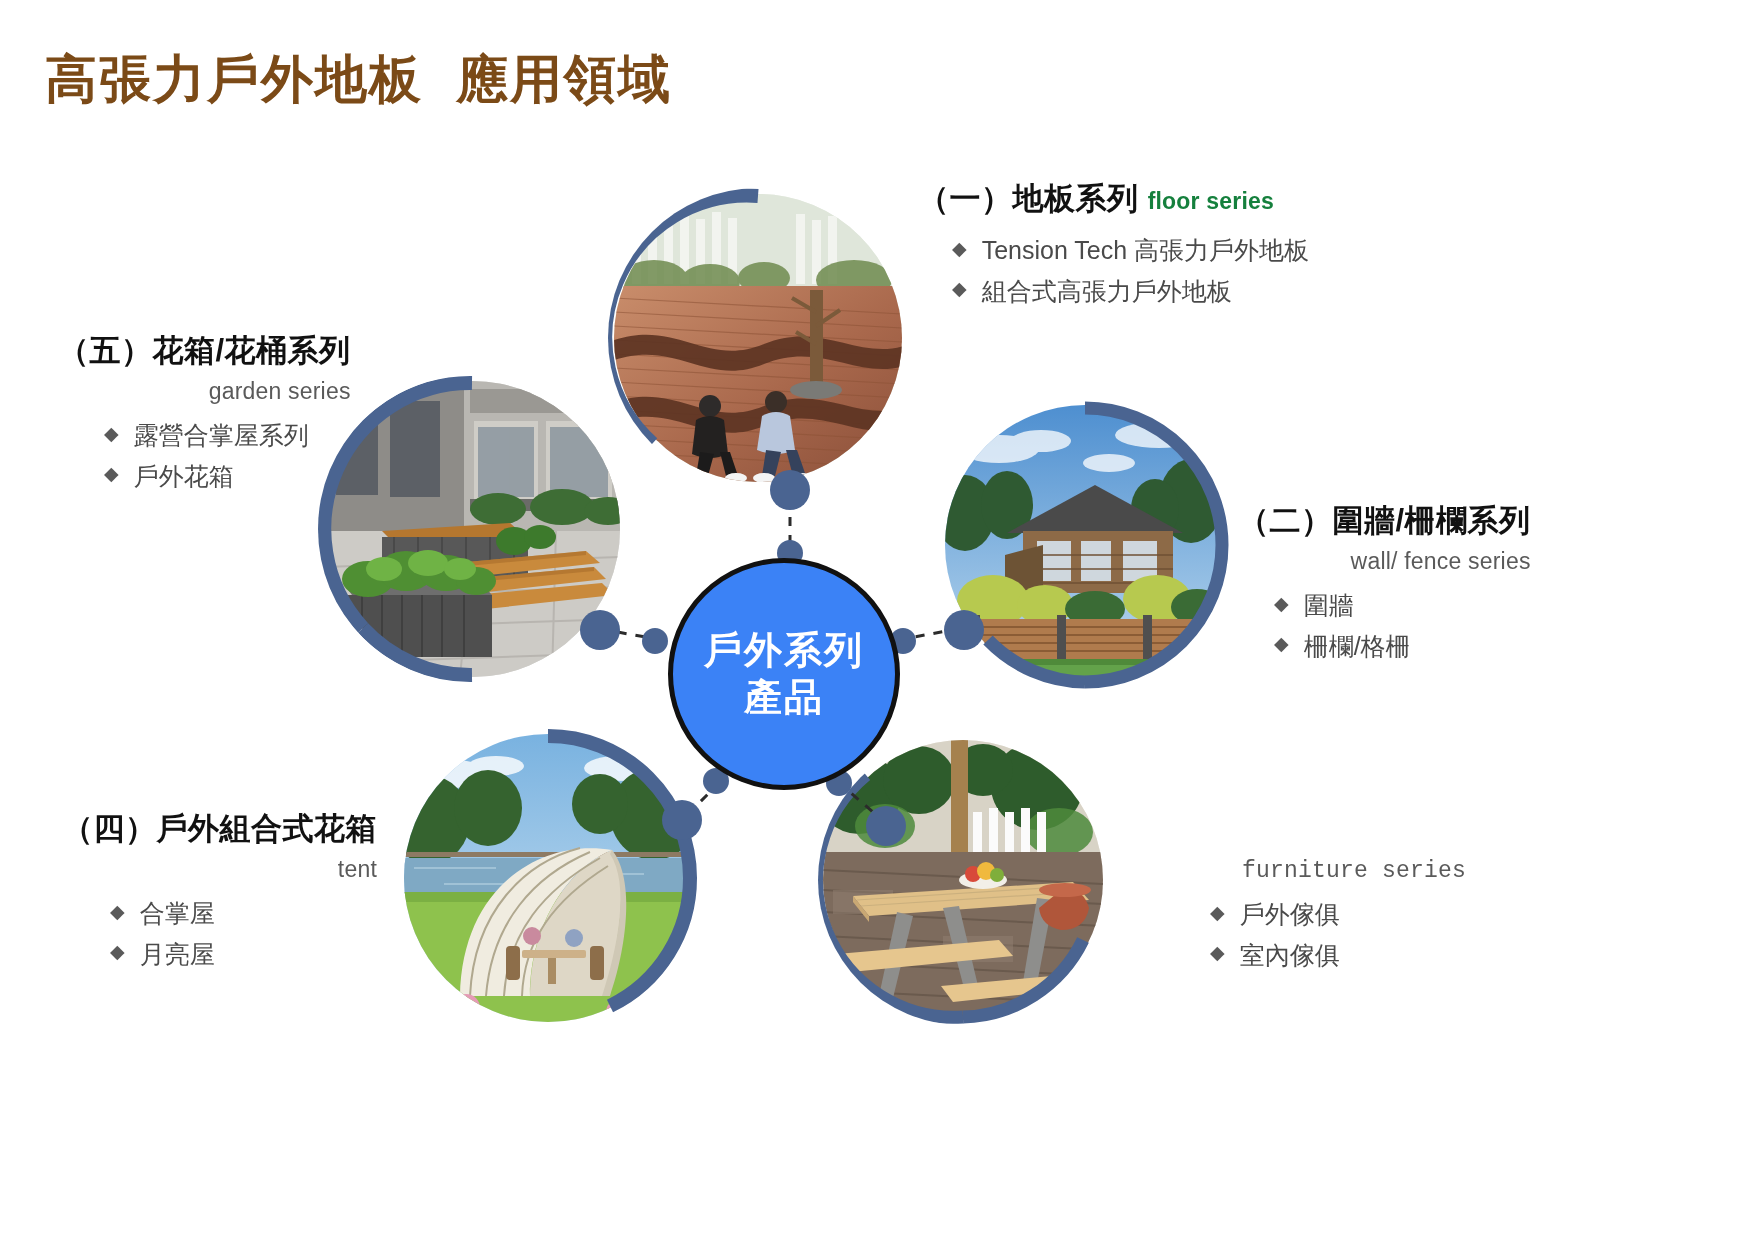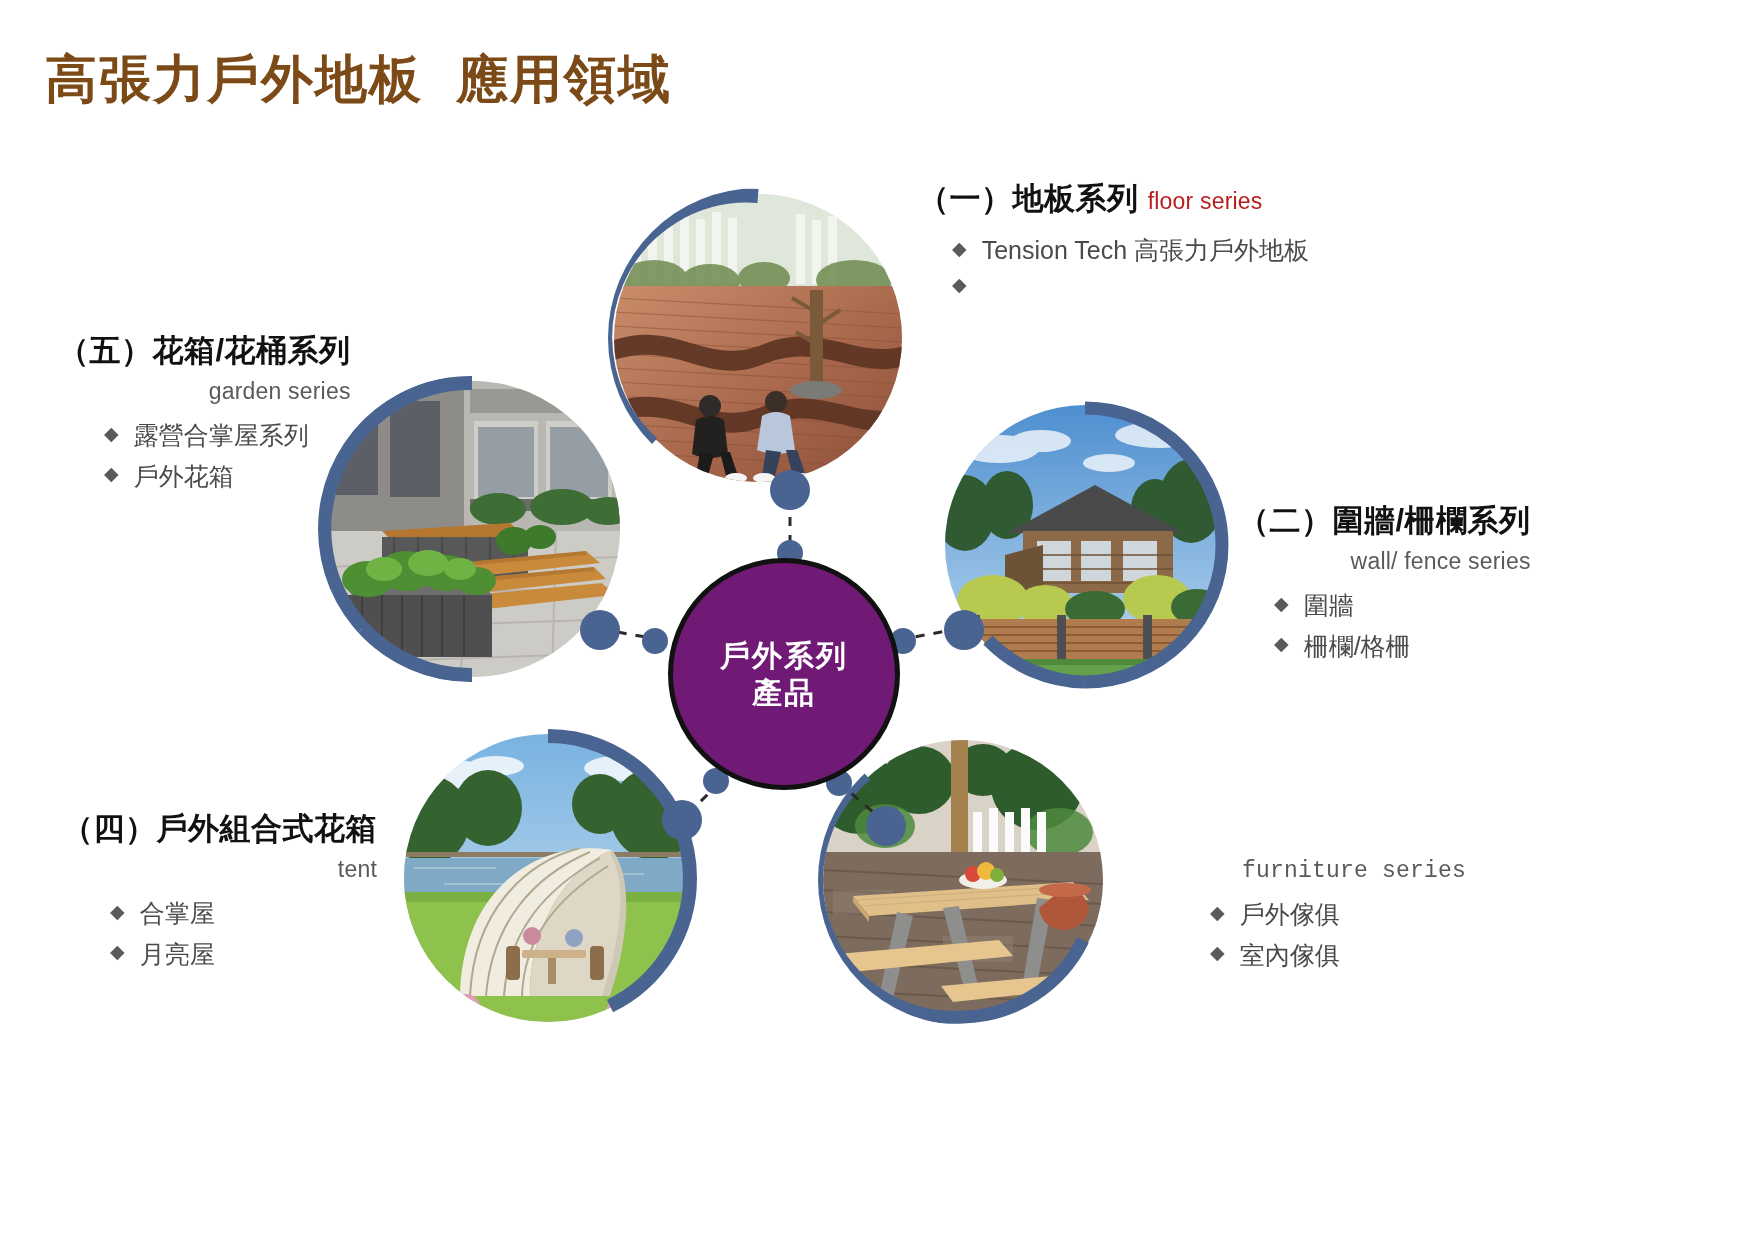--- a/index.html
+++ b/index.html
@@ -25,40 +25,40 @@
   .node{position:absolute;}
   .photo-wrap{
     position:absolute;border-radius:50%;overflow:hidden;
     box-shadow:0 0 0 0 rgba(0,0,0,0);
   }
   .ring{position:absolute;border-radius:50%;pointer-events:none;}
 
   
   #hub{
     position:absolute;left:668px;top:558px;width:222px;height:222px;
-    border-radius:50%;background:#701a75;
+    border-radius:50%;background:#3b82f6;
     border:5px solid #111111;
     display:flex;flex-direction:column;align-items:center;justify-content:center;
-    color:#ffffff;font-size:30px;font-weight:bold;line-height:1.25;
+    color:#ffffff;font-size:38px;font-weight:bold;line-height:1.25;
     letter-spacing:2px;text-align:center;
     z-index:6;
   }
 
   
   .dot{position:absolute;border-radius:50%;background:#4A6491;z-index:5;}
   .dash{position:absolute;z-index:4;}
 
   
   .block{position:absolute;}
   .b-head{
     font-size:31px;font-weight:bold;color:#111111;white-space:nowrap;
     letter-spacing:0.5px;
   }
   .b-head .en{
-    font-size:23px;font-weight:normal;color:#b91c1c;letter-spacing:0.2px;
+    font-size:23px;font-weight:bold;color:#15803d;letter-spacing:0.2px;
   }
   .b-en{
     font-size:23px;color:#5A5A5A;margin-top:6px;letter-spacing:0.2px;text-align:right;
   }
   ul.bullets{list-style:none;margin:10px 0 0 0;padding:0;}
   ul.bullets li{
     font-size:25px;color:#4A4A4A;line-height:1.62;white-space:nowrap;
     display:flex;align-items:center;
   }
   ul.bullets li .bt{
@@ -179,20 +179,21 @@
       <span>（一）</span><span>地板系列</span>
       <span class="en">floor series</span>
     </div>
     <ul class="bullets" style="margin-left:34px;">
       <li>
           <span class="bt">◆</span>
           <span>Tension Tech 高張力戶外地板</span>
         </li>
       <li>
           <span class="bt">◆</span>
+          <span>組合式高張力戶外地板</span>
         </li>
     </ul>
   </div>
 
   <div class="node" style="left:940px;top:400px;width:290px;height:290px;">
     <div class="photo-wrap" style="left:5px;top:5px;width:280px;height:280px;">
       <svg viewBox="0 0 280 280" width="280" height="280">
         <defs>
           <linearGradient id="wf-sky" x1="0" y1="0" x2="0" y2="1">
             <stop offset="0%" stop-color="#4e8fd0"></stop>

